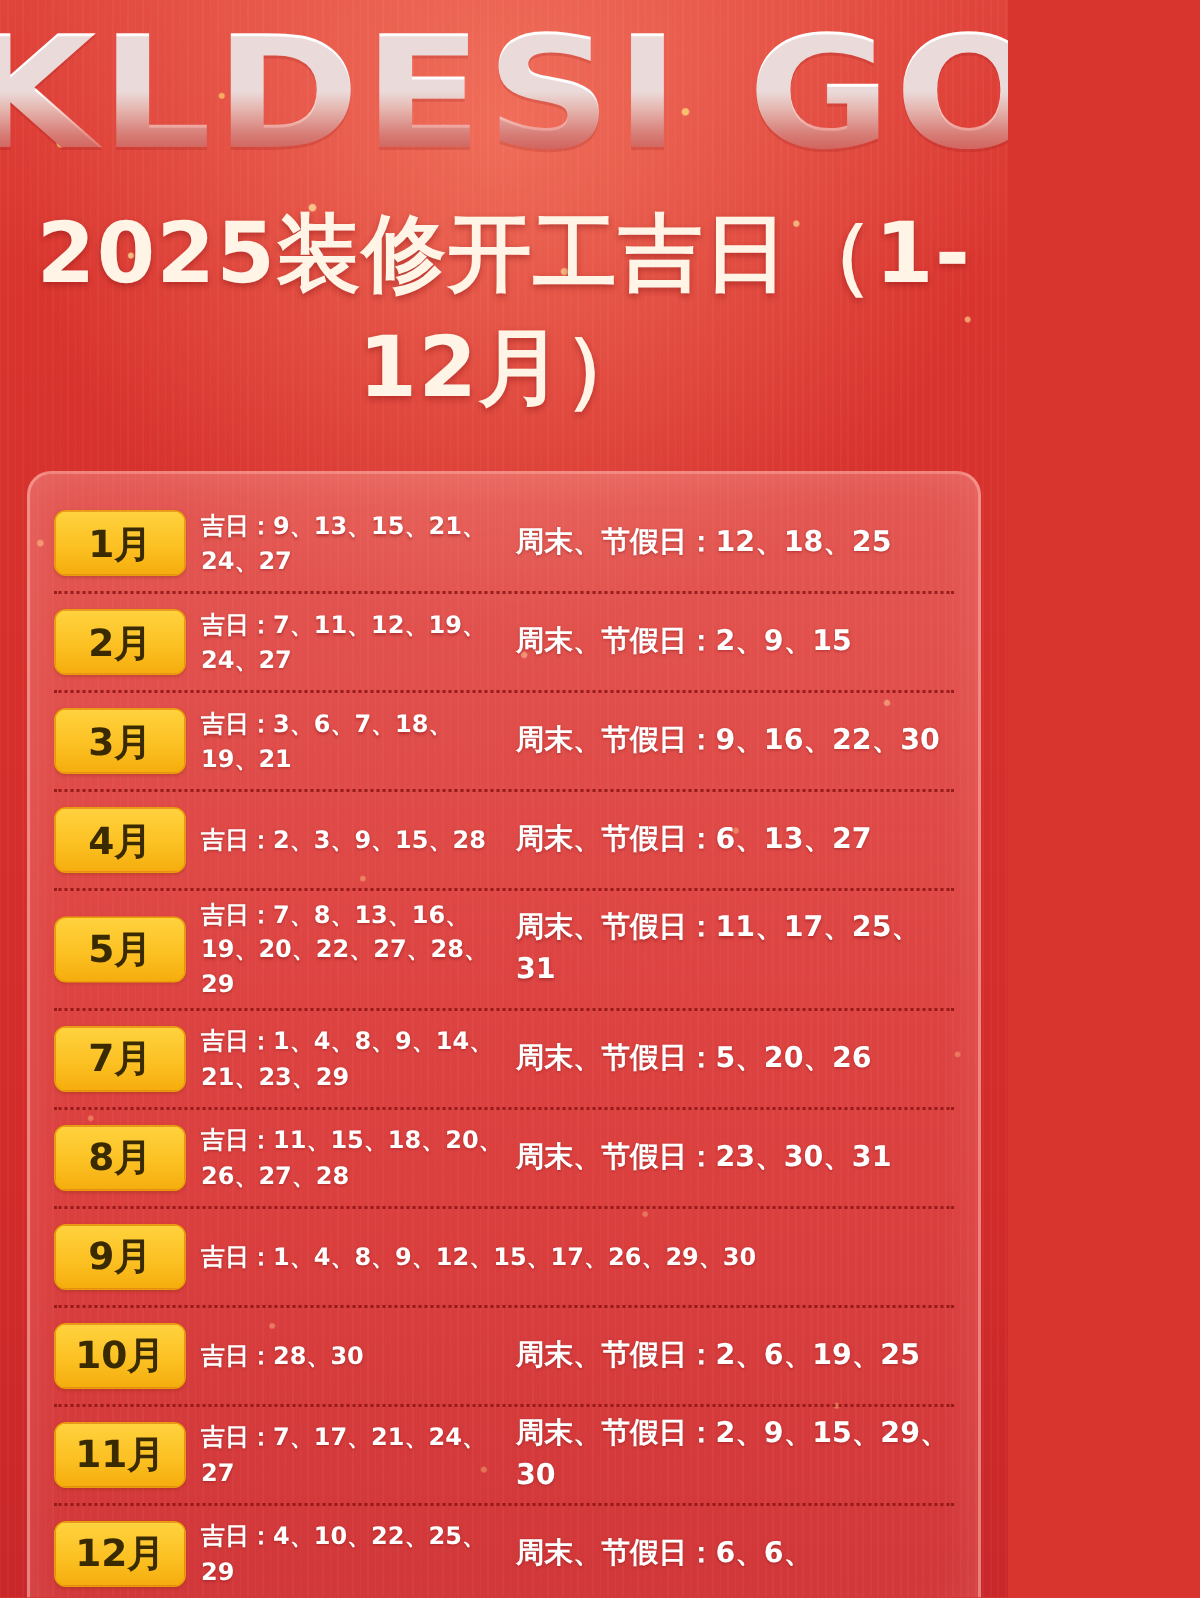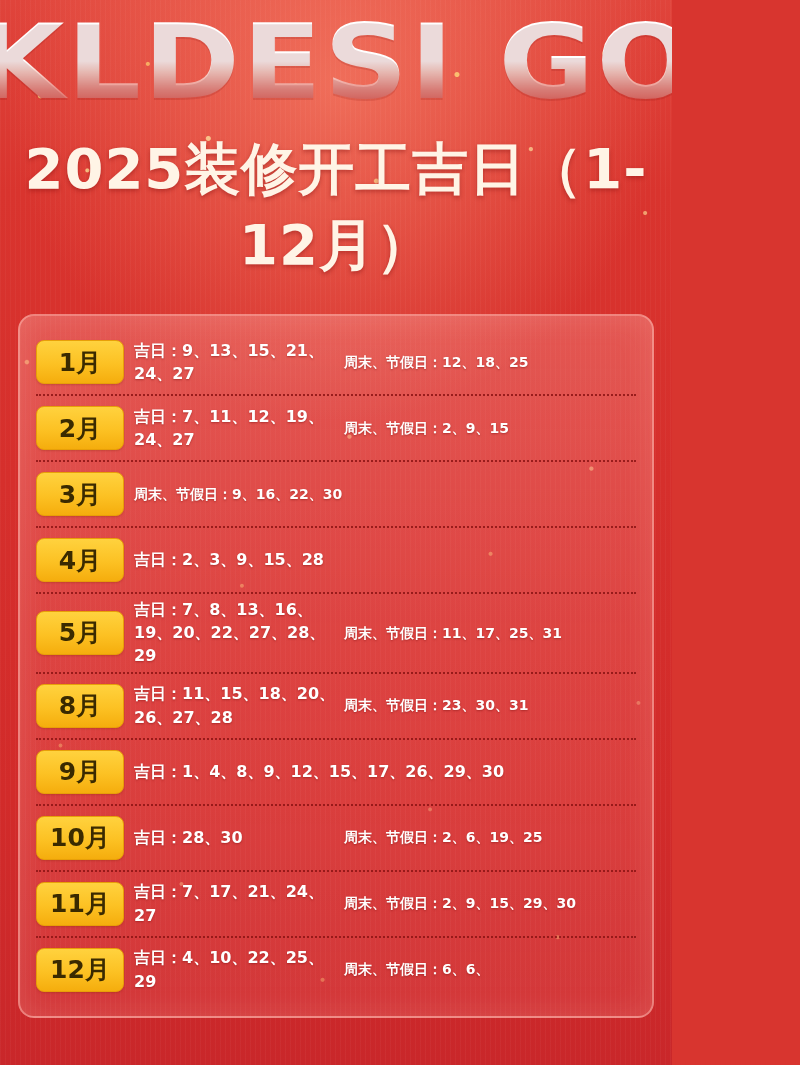--- a/index.html
+++ b/index.html
@@ -142,21 +142,21 @@
     color: #ffffff;
     font-size: 16px;
     font-weight: 700;
     line-height: 1.45;
     text-shadow: 0 1px 2px rgba(130,20,20,0.5);
     padding-right: 8px;
   }
   .col-weekend {
     flex: 0 0 292px;
     color: #ffffff;
-    font-size: 14px;
+    font-size: 19px;
     font-weight: 700;
     line-height: 1.45;
     text-shadow: 0 1px 2px rgba(130,20,20,0.5);
   }
   .col-lucky .lbl, .col-weekend .lbl { white-space: nowrap; }
 
   .vals { display: inline; }
 </style>
 </head>
 <body>
@@ -179,35 +179,42 @@
     </div>
 
     <div class="row">
       <div class="month-badge">2月</div>
       <div class="col-lucky"><span class="lbl">吉日：</span><span class="vals">7、11、12、19、24、27</span></div>
       <div class="col-weekend"><span class="lbl">周末、节假日：</span><span class="vals">2、9、15</span></div>
     </div>
 
     <div class="row">
       <div class="month-badge">3月</div>
+      <div class="col-lucky"><span class="lbl">吉日：</span><span class="vals">3、6、7、18、19、21</span></div>
       <div class="col-weekend"><span class="lbl">周末、节假日：</span><span class="vals">9、16、22、30</span></div>
     </div>
 
     <div class="row">
       <div class="month-badge">4月</div>
       <div class="col-lucky"><span class="lbl">吉日：</span><span class="vals">2、3、9、15、28</span></div>
+      <div class="col-weekend"><span class="lbl">周末、节假日：</span><span class="vals">6、13、27</span></div>
     </div>
 
     <div class="row">
       <div class="month-badge">5月</div>
       <div class="col-lucky"><span class="lbl">吉日：</span><span class="vals">7、8、13、16、19、20、22、27、28、29</span></div>
       <div class="col-weekend"><span class="lbl">周末、节假日：</span><span class="vals">11、17、25、31</span></div>
     </div>
 
 
+    <div class="row">
+      <div class="month-badge">7月</div>
+      <div class="col-lucky"><span class="lbl">吉日：</span><span class="vals">1、4、8、9、14、21、23、29</span></div>
+      <div class="col-weekend"><span class="lbl">周末、节假日：</span><span class="vals">5、20、26</span></div>
+    </div>
 
     <div class="row">
       <div class="month-badge">8月</div>
       <div class="col-lucky"><span class="lbl">吉日：</span><span class="vals">11、15、18、20、26、27、28</span></div>
       <div class="col-weekend"><span class="lbl">周末、节假日：</span><span class="vals">23、30、31</span></div>
     </div>
 
     <div class="row">
       <div class="month-badge">9月</div>
       <div class="col-lucky"><span class="lbl">吉日：</span><span class="vals">1、4、8、9、12、15、17、26、29、30</span></div>

